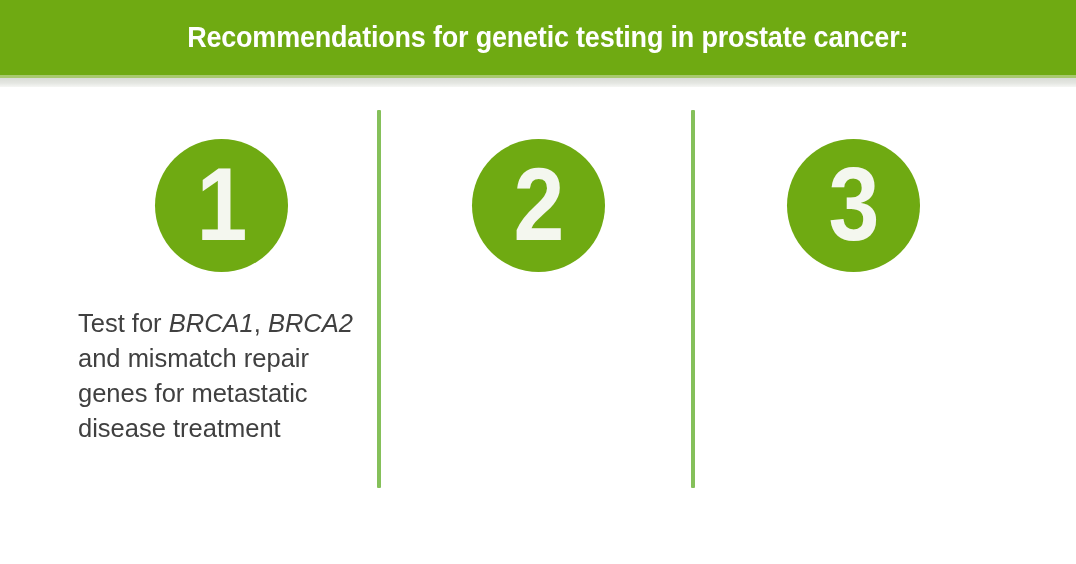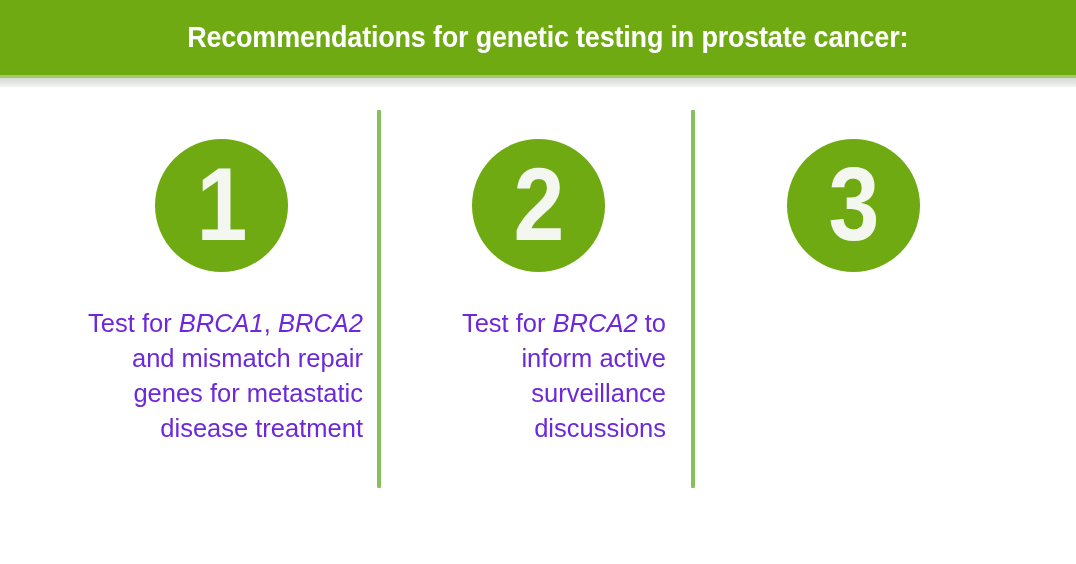--- a/index.html
+++ b/index.html
@@ -114,26 +114,25 @@
     font-size: 104px;
     font-weight: bold;
     line-height: 1;
     transform: scaleX(0.88) translateY(-2px);
     transform-origin: center center;
     user-select: none;
   }
 
   .col-text {
     margin-top: 34px;
-    color: #6d28d9;
+    color: #404040;
     font-family: "Liberation Sans", sans-serif;
     font-size: 25.5px;
     line-height: 35px;
     font-weight: normal;
-    text-align: right;
   }
   .col-text em {
     font-style: italic;
   }
 </style>
 </head>
 <body>
 
 <div class="infographic">
 
@@ -152,21 +151,20 @@
       <div class="badge">
         <span class="badge-number">1</span>
       </div>
       <div class="col-text">Test for <em>BRCA1</em>, <em>BRCA2</em> and mismatch repair genes for metastatic disease treatment</div>
     </div>
 
     <div class="column col-2">
       <div class="badge">
         <span class="badge-number">2</span>
       </div>
-      <div class="col-text">Test for <em>BRCA2</em> to inform active surveillance discussions</div>
     </div>
 
     <div class="column col-3">
       <div class="badge">
         <span class="badge-number">3</span>
       </div>
     </div>
 
   </div>
 </div>

